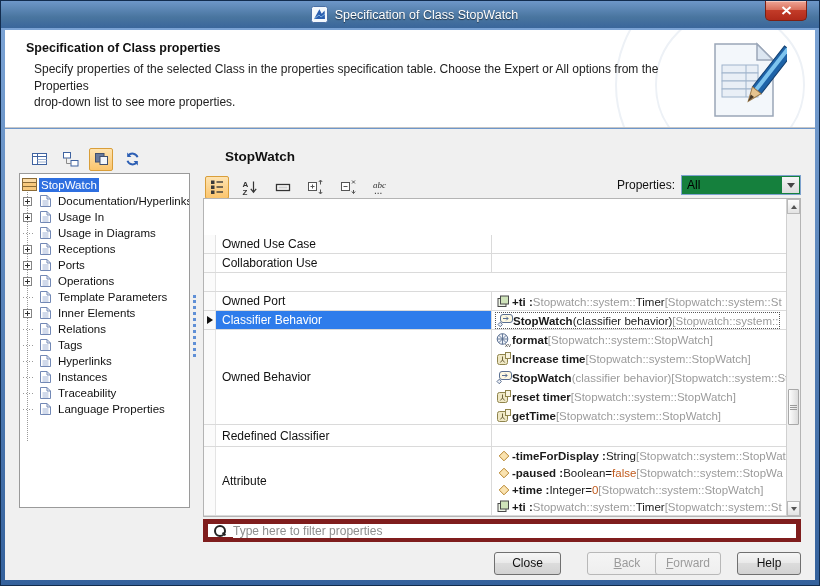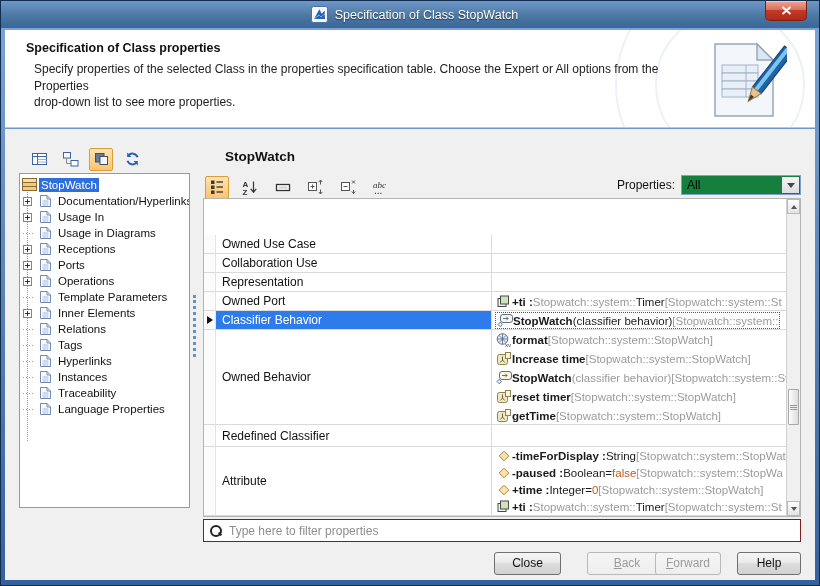--- a/index.html
+++ b/index.html
@@ -94,21 +94,21 @@
   .vs-up { top: 0; } .vs-down { bottom: 0; }
   .arr-up-s { width: 0; height: 0; border-left: 3.5px solid transparent; border-right: 3.5px solid transparent; border-bottom: 4px solid #555; }
   .arr-down-s { width: 0; height: 0; border-left: 3.5px solid transparent; border-right: 3.5px solid transparent; border-top: 4px solid #555; }
   .vs-thumb { position: absolute; left: 1px; right: 1px; top: 190px; height: 36px;
               background: linear-gradient(90deg,#fdfdfd,#dcdcdc); border: 1px solid #a8a8a8; border-radius: 1px;
               display: flex; flex-direction: column; gap: 1px; align-items: center; justify-content: center; }
   .vs-thumb i { display: block; width: 7px; height: 1px; background: #9a9a9a; }
 
   
   .filterbox { position: absolute; left: 198px; top: 390px; width: 598px; height: 23px;
-               background: #fff; border: 1px solid #7f1d1d; display: flex; align-items: center; }
+               background: #fff; border: 5px solid #7f1d1d; display: flex; align-items: center; }
   .mag { position: relative; width: 12px; height: 12px; margin: 0 7px 0 6px; flex: 0 0 12px; }
   .mag::before { content: ""; position: absolute; left: 0; top: 0; width: 8px; height: 8px; border: 2px solid #222; border-radius: 50%; }
   .mag::after { content: ""; position: absolute; left: 8px; top: 8px; width: 4px; height: 2px; background: #222; transform: rotate(45deg); }
   .filterbox input { flex: 1; border: none; outline: none; font-size: 12px; font-family: "Liberation Sans", sans-serif; color: #333; }
   .filterbox input::placeholder { color: #8e8e8e; }
 
   
   .btn { position: absolute; top: 423px; height: 23px; font-size: 12px; font-family: "Liberation Sans", sans-serif;
          background: linear-gradient(#f6f6f6, #eaeaea 45%, #dcdcdc 50%, #d2d2d2);
          border: 1px solid #707070; border-radius: 3px; color: #111; text-align: center; line-height: 20px; }
@@ -506,21 +506,20 @@
             <div class="pname">Owned Use Case</div>
             <div class="pvals"></div>
           </div>
           <div class="prow" style="height: 19px;">
             <div class="gutter"></div>
             <div class="pname">Collaboration Use</div>
             <div class="pvals"></div>
           </div>
           <div class="prow" style="height: 19px;">
             <div class="gutter"></div>
-            <div class="pname">Representation</div>
             <div class="pvals"></div>
           </div>
           <div class="prow" style="height: 19px;">
             <div class="gutter"></div>
             <div class="pname">Owned Port</div>
             <div class="pvals">
               <div class="vline" style="height: 19px;">
                 <span class="vicon">
                   <svg width="13" height="13" viewBox="0 0 13 13">
                     <rect x="1" y="3.5" width="8" height="8" fill="#eef5e6" stroke="#4a4a4a"></rect>

